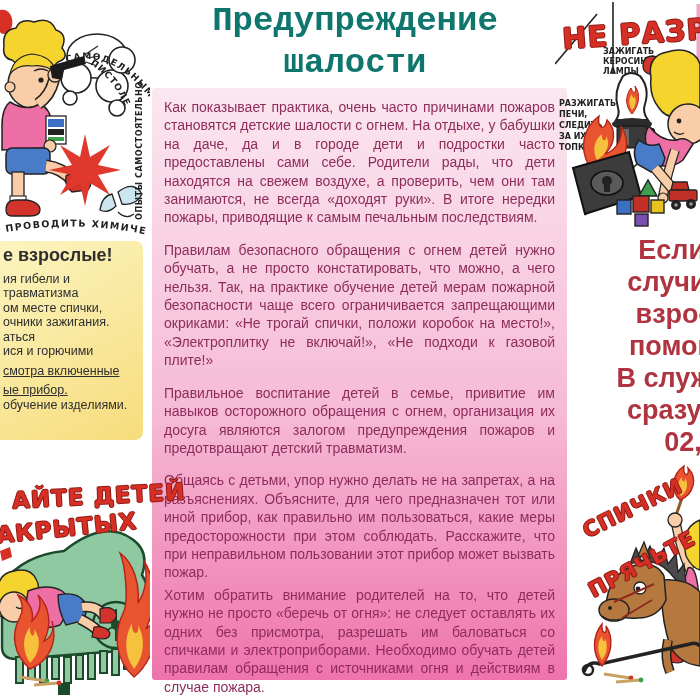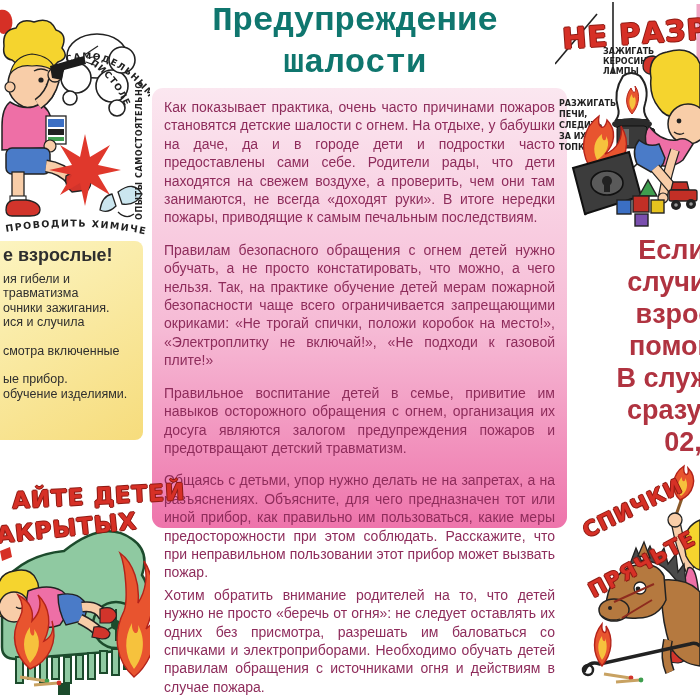--- a/index.html
+++ b/index.html
@@ -8,38 +8,38 @@
     background:#ffffff; font-family:"Liberation Sans", sans-serif;
   }
   
   .title {
     position:absolute; left:140px; top:0px; width:430px; text-align:center;
     font-family:Liberation Mono, monospace; font-weight:bold;
     font-size:34px; line-height:42px; color:#0f766e;
   }
   
   .main-block {
-    position:absolute; left:152px; top:88px; width:415px; height:440px;
-    box-sizing:border-box; padding:10px 12px 6px 12px; border-radius:11px;
+    position:absolute; left:152px; top:88px; width:415px; height:592px;
+    box-sizing:border-box; padding:10px 12px 6px 12px; border-radius:3px;
     background:linear-gradient(180deg,#FBE7F0 0%, #F6BAD5 55%, #EE74AB 100%);
     color:#8E2C5B; font-size:14px; line-height:18.4px; text-align:justify;
   }
   .main-block p { margin:0 0 14px 0; }
   .main-block p.nogap { margin-bottom:4px; }
   
   .warning-box {
     position:absolute; left:0; top:241px; width:143px; height:199px;
     box-sizing:border-box; padding:7px 3px 6px 3px;
     background:linear-gradient(150deg,#FCF4C0 0%, #F6DC7C 100%);
     border-radius:0 8px 8px 0; color:#2e2e2e;
     font-size:12.5px; line-height:14.5px;
   }
   .wb-heading { font-size:18px; font-weight:bold; margin-bottom:9px; }
   .wb-sub { }
-  .wb-gap { margin-top:14px; }
+  .wb-gap { margin-top:5px;text-decoration:underline; }
   
   .bubble {
     position:absolute; font-family:"DejaVu Sans", sans-serif; font-weight:bold;
     color:#D63026; white-space:nowrap; letter-spacing:1px;
     text-shadow:-1px 0 0 #8E1B14, 1px 0 0 #8E1B14, 0 -1px 0 #8E1B14, 0 1px 0 #8E1B14;
   }
   .ne-razresha { left:562px; top:14px; font-size:29px; transform:rotate(-4deg); }
   .sofa-t1 { left:12px; top:483px; font-size:23px; transform:rotate(-3deg); }
   .sofa-t2 { left:-4px; top:515px; font-size:23px; transform:rotate(-6deg); }
   .match-t1 { left:584px; top:520px; font-size:21px; transform:rotate(-26deg); transform-origin:left center; }
@@ -145,22 +145,24 @@
 
     <text class="hand" font-size="9.5" letter-spacing="1.4">
       <textPath href="#arcC">ПРОВОДИТЬ ХИМИЧЕСКИЕ</textPath>
     </text>
     <text class="hand" font-size="8" letter-spacing="0.6" transform="translate(142,220) rotate(-90)">ОПЫТЫ САМОСТОЯТЕЛЬНО</text>
   </svg>
 
   <div class="warning-box">
     <div class="wb-heading">е взрослые!</div>
     <div class="wb-sub">ия гибели и травматизма</div>
+    <div>ом месте спички,</div>
     <div>очники зажигания.</div>
-    <div>ися и случила</div>
+    <div>аться</div>
+    <div>ися и горючими</div>
     <div class="wb-gap">смотра включенные</div>
     <div class="wb-gap">ые прибор.</div>
     <div>обучение изделиями.</div>
   </div>
 
   <svg class="panel panel-lb" width="150" height="245" viewBox="0 0 150 245">
     <path d="M0,96 L10,92 L12,102 L2,106 Z" fill="#D63026"></path>
 
     <g>
       <path d="M2,128 Q24,100 64,96 Q104,64 132,84 Q150,96 142,120 Q156,142 138,160 Q146,186 120,196 L16,204 Q2,204 2,192 Z" fill="#8FC9A1" stroke="#1C4B2C" stroke-width="2.5"></path>

